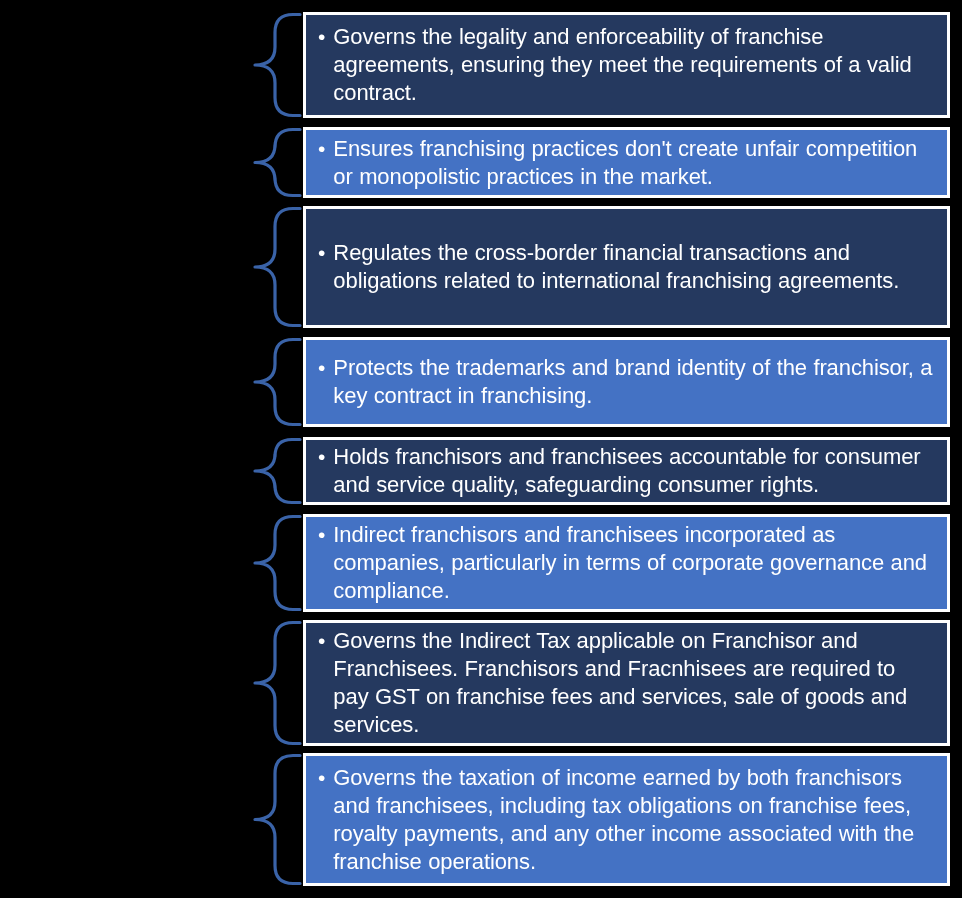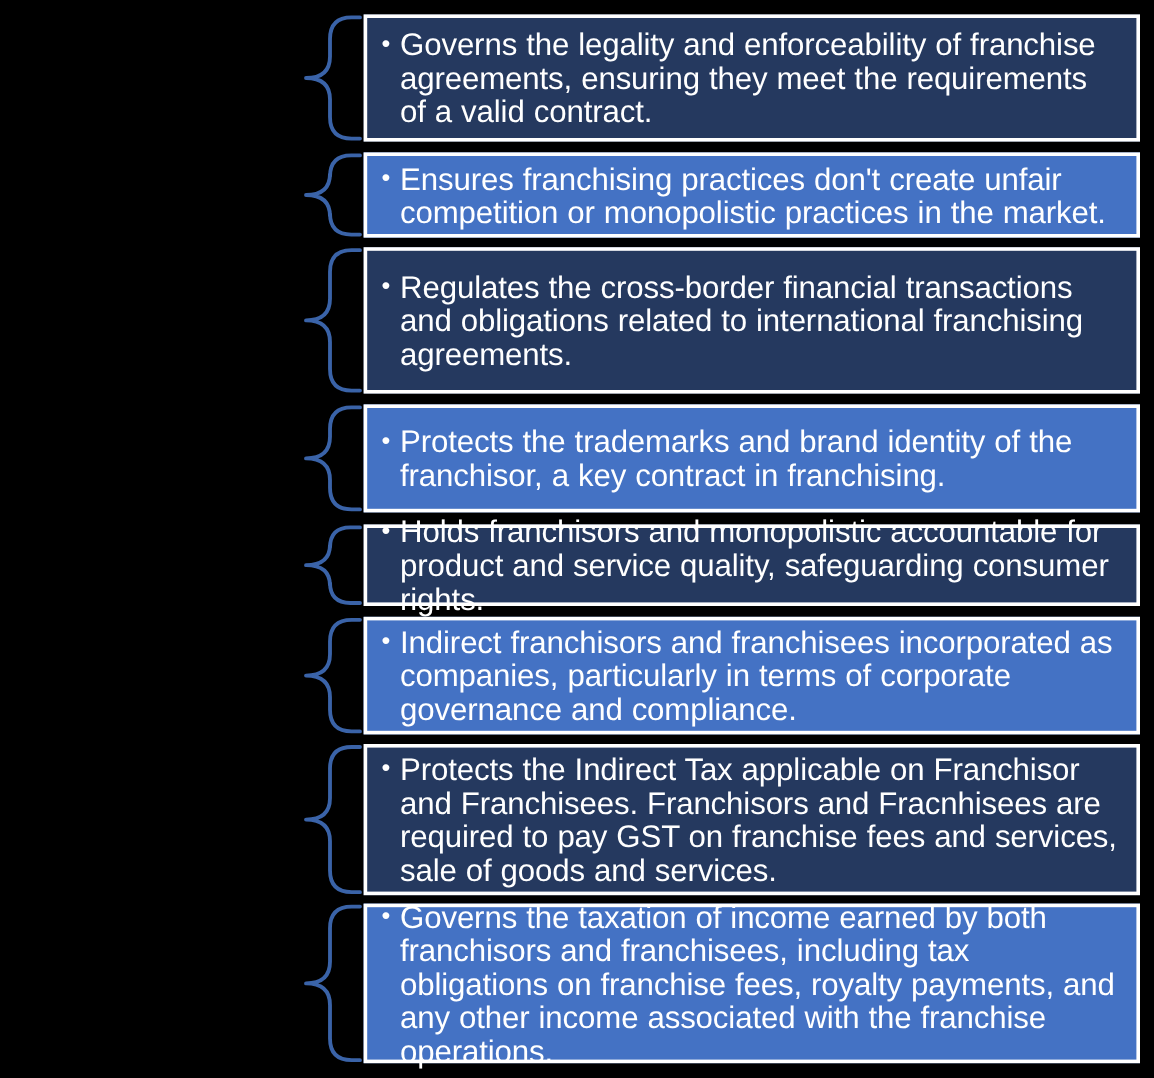--- a/index.html
+++ b/index.html
@@ -68,21 +68,21 @@
     flex: 0 0 auto;
     color: #ffffff;
     font-size: 21px;
     line-height: 28px;
     margin-right: 8px;
     user-select: none;
   }
 
   .btext {
     color: #ffffff;
-    font-size: 26px;
+    font-size: 22px;
     line-height: 28px;
     letter-spacing: -0.1px;
     word-spacing: 0.4px;
   }
 </style>
 </head>
 <body>
 
 <div id="slide">
     <div class="row" style="top: 12px; height: 106px;">
@@ -139,21 +139,21 @@
     </div>
     <div class="row" style="top: 437px; height: 68px;">
       <div class="brace">
         <svg viewBox="0 0 50 68" preserveAspectRatio="none">
           <path d="M 47 2.5 L 39 2.5 Q 22 2.5 22 19.5 L 22 17 Q 22 34 2 34 Q 22 34 22 51 L 22 48.5 Q 22 65.5 39 65.5 L 47 65.5" fill="none" stroke="#3A63A8" stroke-width="3.2" stroke-linecap="round" stroke-linejoin="round"></path>
         </svg>
       </div>
       <div class="callout dark">
         <div class="bullet-line">
           <span class="dot">•</span>
-          <span class="btext">Holds franchisors and monopolistic accountable for product and service quality, safeguarding consumer rights.</span>
+          <span class="btext">Holds franchisors and franchisees accountable for consumer and service quality, safeguarding consumer rights.</span>
         </div>
       </div>
     </div>
     <div class="row" style="top: 514px; height: 98px;">
       <div class="brace">
         <svg viewBox="0 0 50 98" preserveAspectRatio="none">
           <path d="M 47 2.5 L 40 2.5 Q 22 2.5 22 20.5 L 22 31 Q 22 49 2 49 Q 22 49 22 67 L 22 77.5 Q 22 95.5 40 95.5 L 47 95.5" fill="none" stroke="#3A63A8" stroke-width="3.2" stroke-linecap="round" stroke-linejoin="round"></path>
         </svg>
       </div>
       <div class="callout light">
@@ -165,21 +165,21 @@
     </div>
     <div class="row" style="top: 620px; height: 126px;">
       <div class="brace">
         <svg viewBox="0 0 50 126" preserveAspectRatio="none">
           <path d="M 47 2.5 L 40 2.5 Q 22 2.5 22 20.5 L 22 45 Q 22 63 2 63 Q 22 63 22 81 L 22 105.5 Q 22 123.5 40 123.5 L 47 123.5" fill="none" stroke="#3A63A8" stroke-width="3.2" stroke-linecap="round" stroke-linejoin="round"></path>
         </svg>
       </div>
       <div class="callout dark">
         <div class="bullet-line">
           <span class="dot">•</span>
-          <span class="btext">Protects the Indirect Tax applicable on Franchisor and Franchisees. Franchisors and Fracnhisees are required to pay GST on franchise fees and services, sale of goods and services.</span>
+          <span class="btext">Governs the Indirect Tax applicable on Franchisor and Franchisees. Franchisors and Fracnhisees are required to pay GST on franchise fees and services, sale of goods and services.</span>
         </div>
       </div>
     </div>
     <div class="row" style="top: 753px; height: 133px;">
       <div class="brace">
         <svg viewBox="0 0 50 133" preserveAspectRatio="none">
           <path d="M 47 2.5 L 40 2.5 Q 22 2.5 22 20.5 L 22 48.5 Q 22 66.5 2 66.5 Q 22 66.5 22 84.5 L 22 112.5 Q 22 130.5 40 130.5 L 47 130.5" fill="none" stroke="#3A63A8" stroke-width="3.2" stroke-linecap="round" stroke-linejoin="round"></path>
         </svg>
       </div>
       <div class="callout light">

